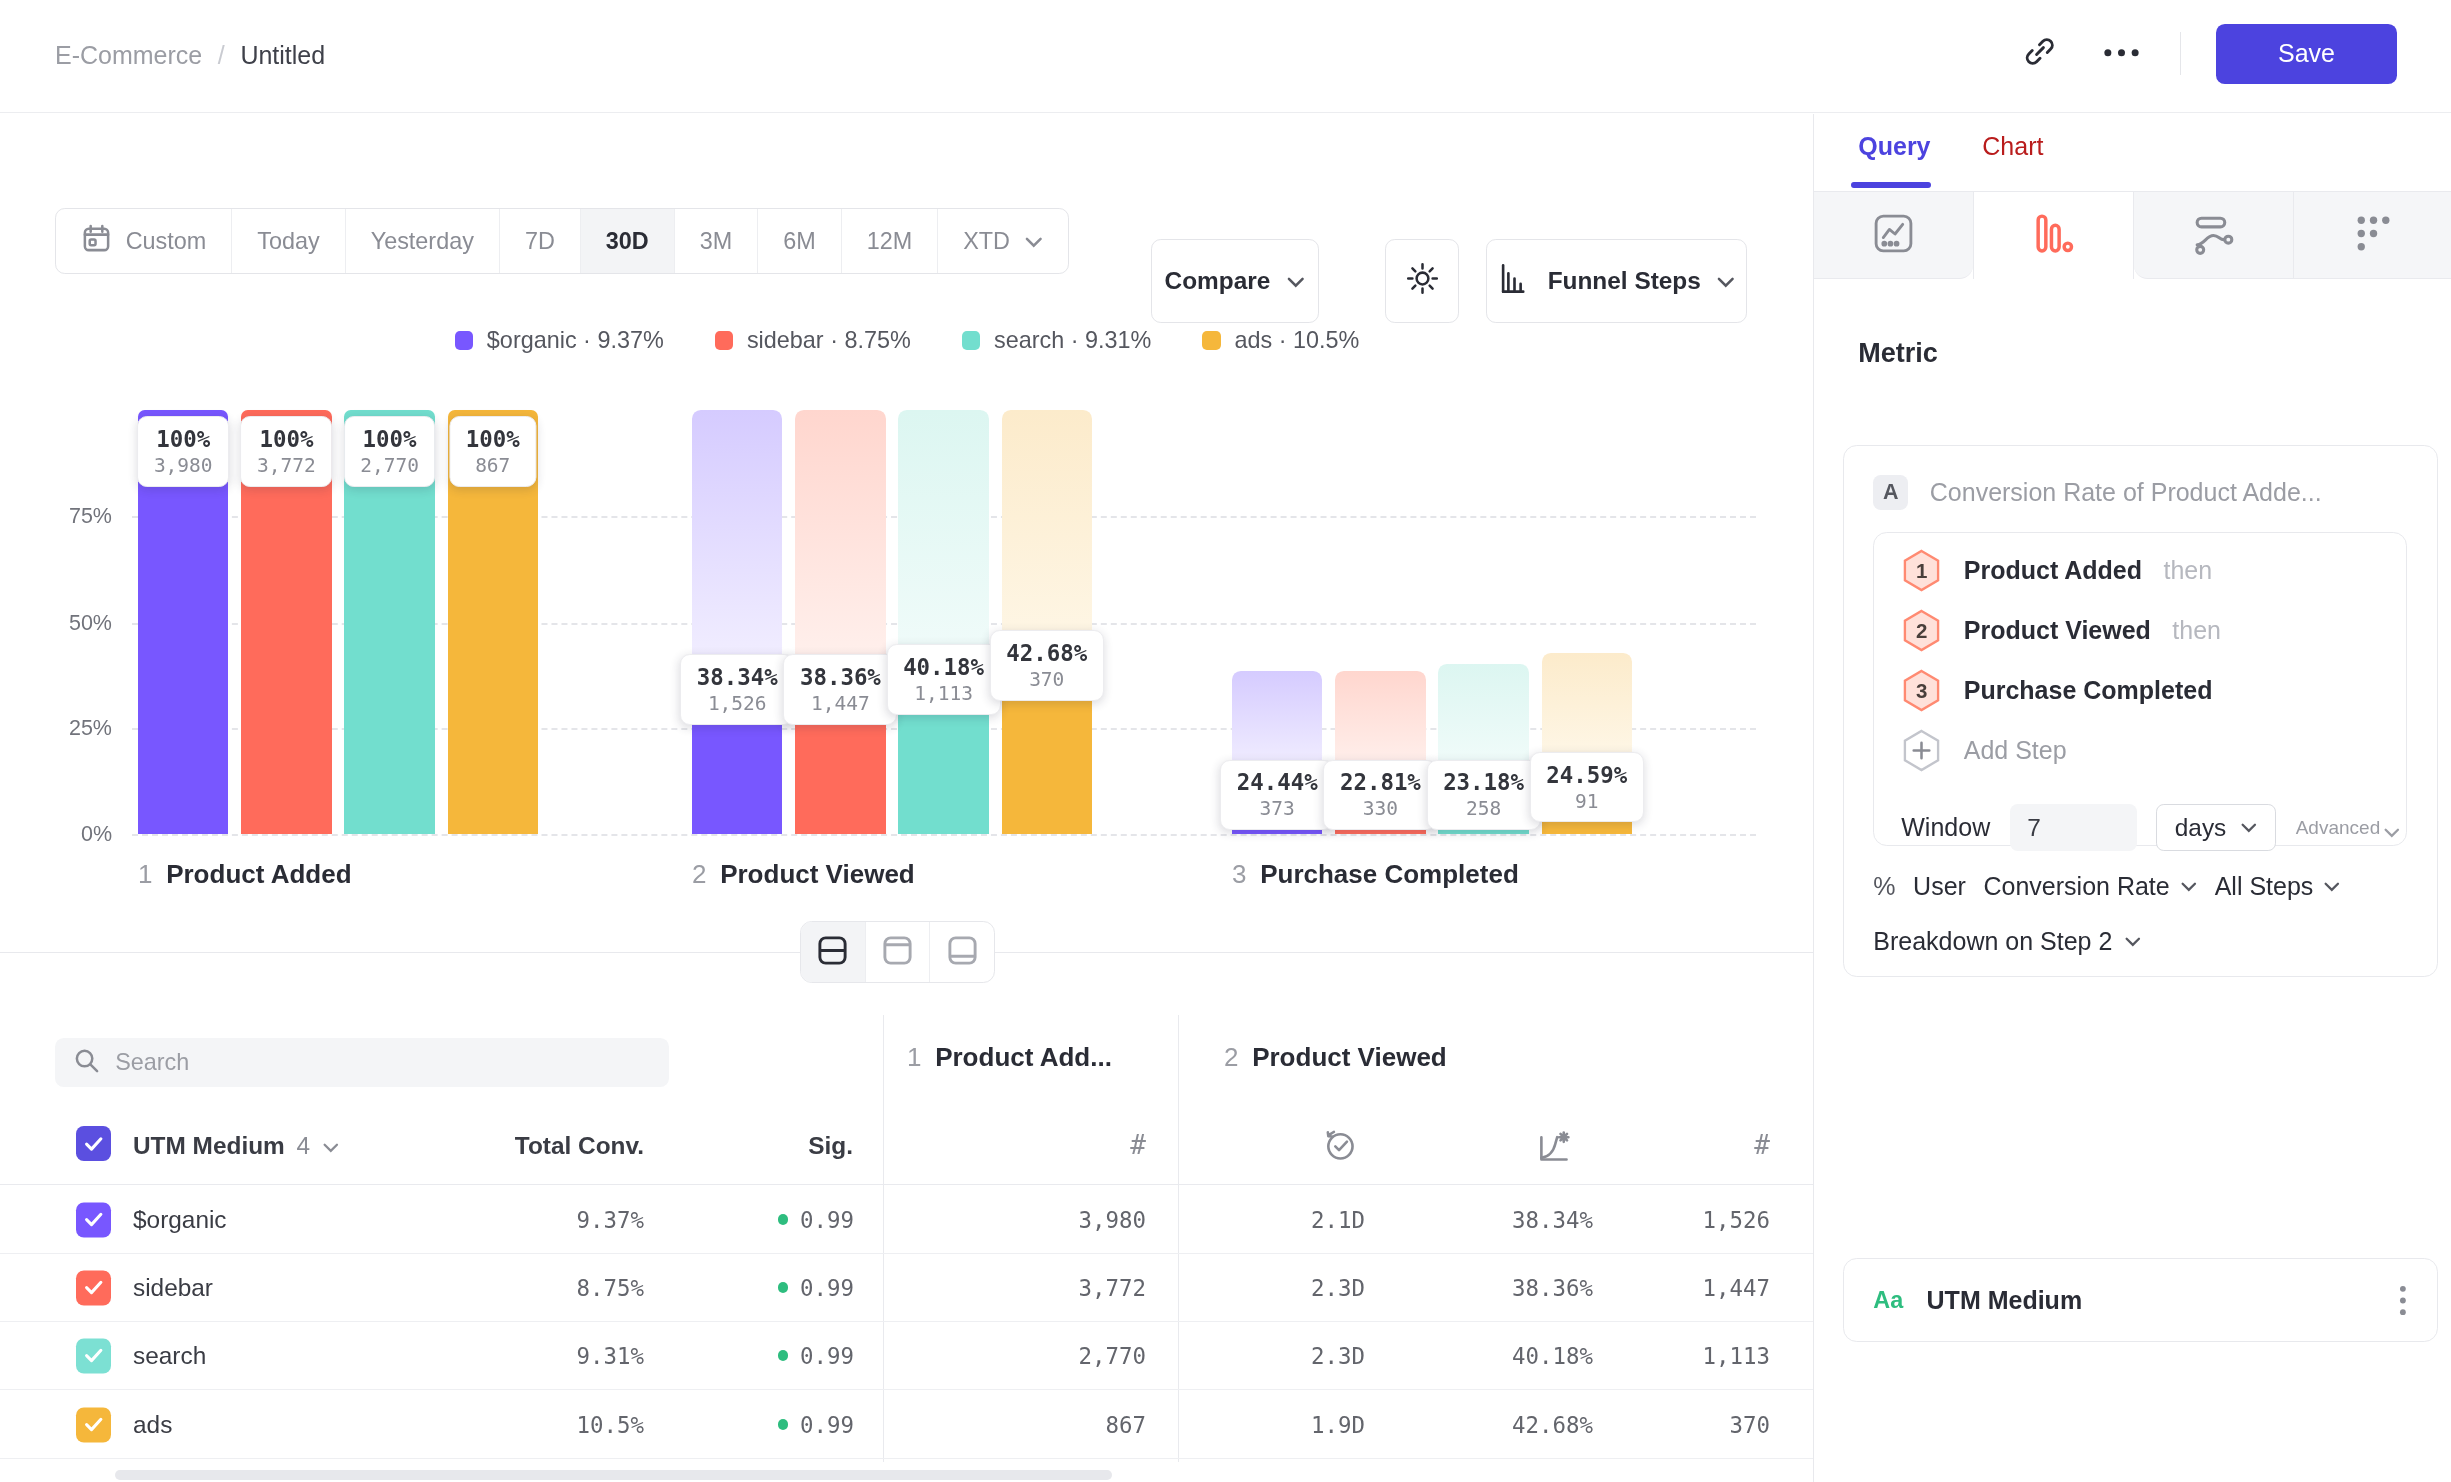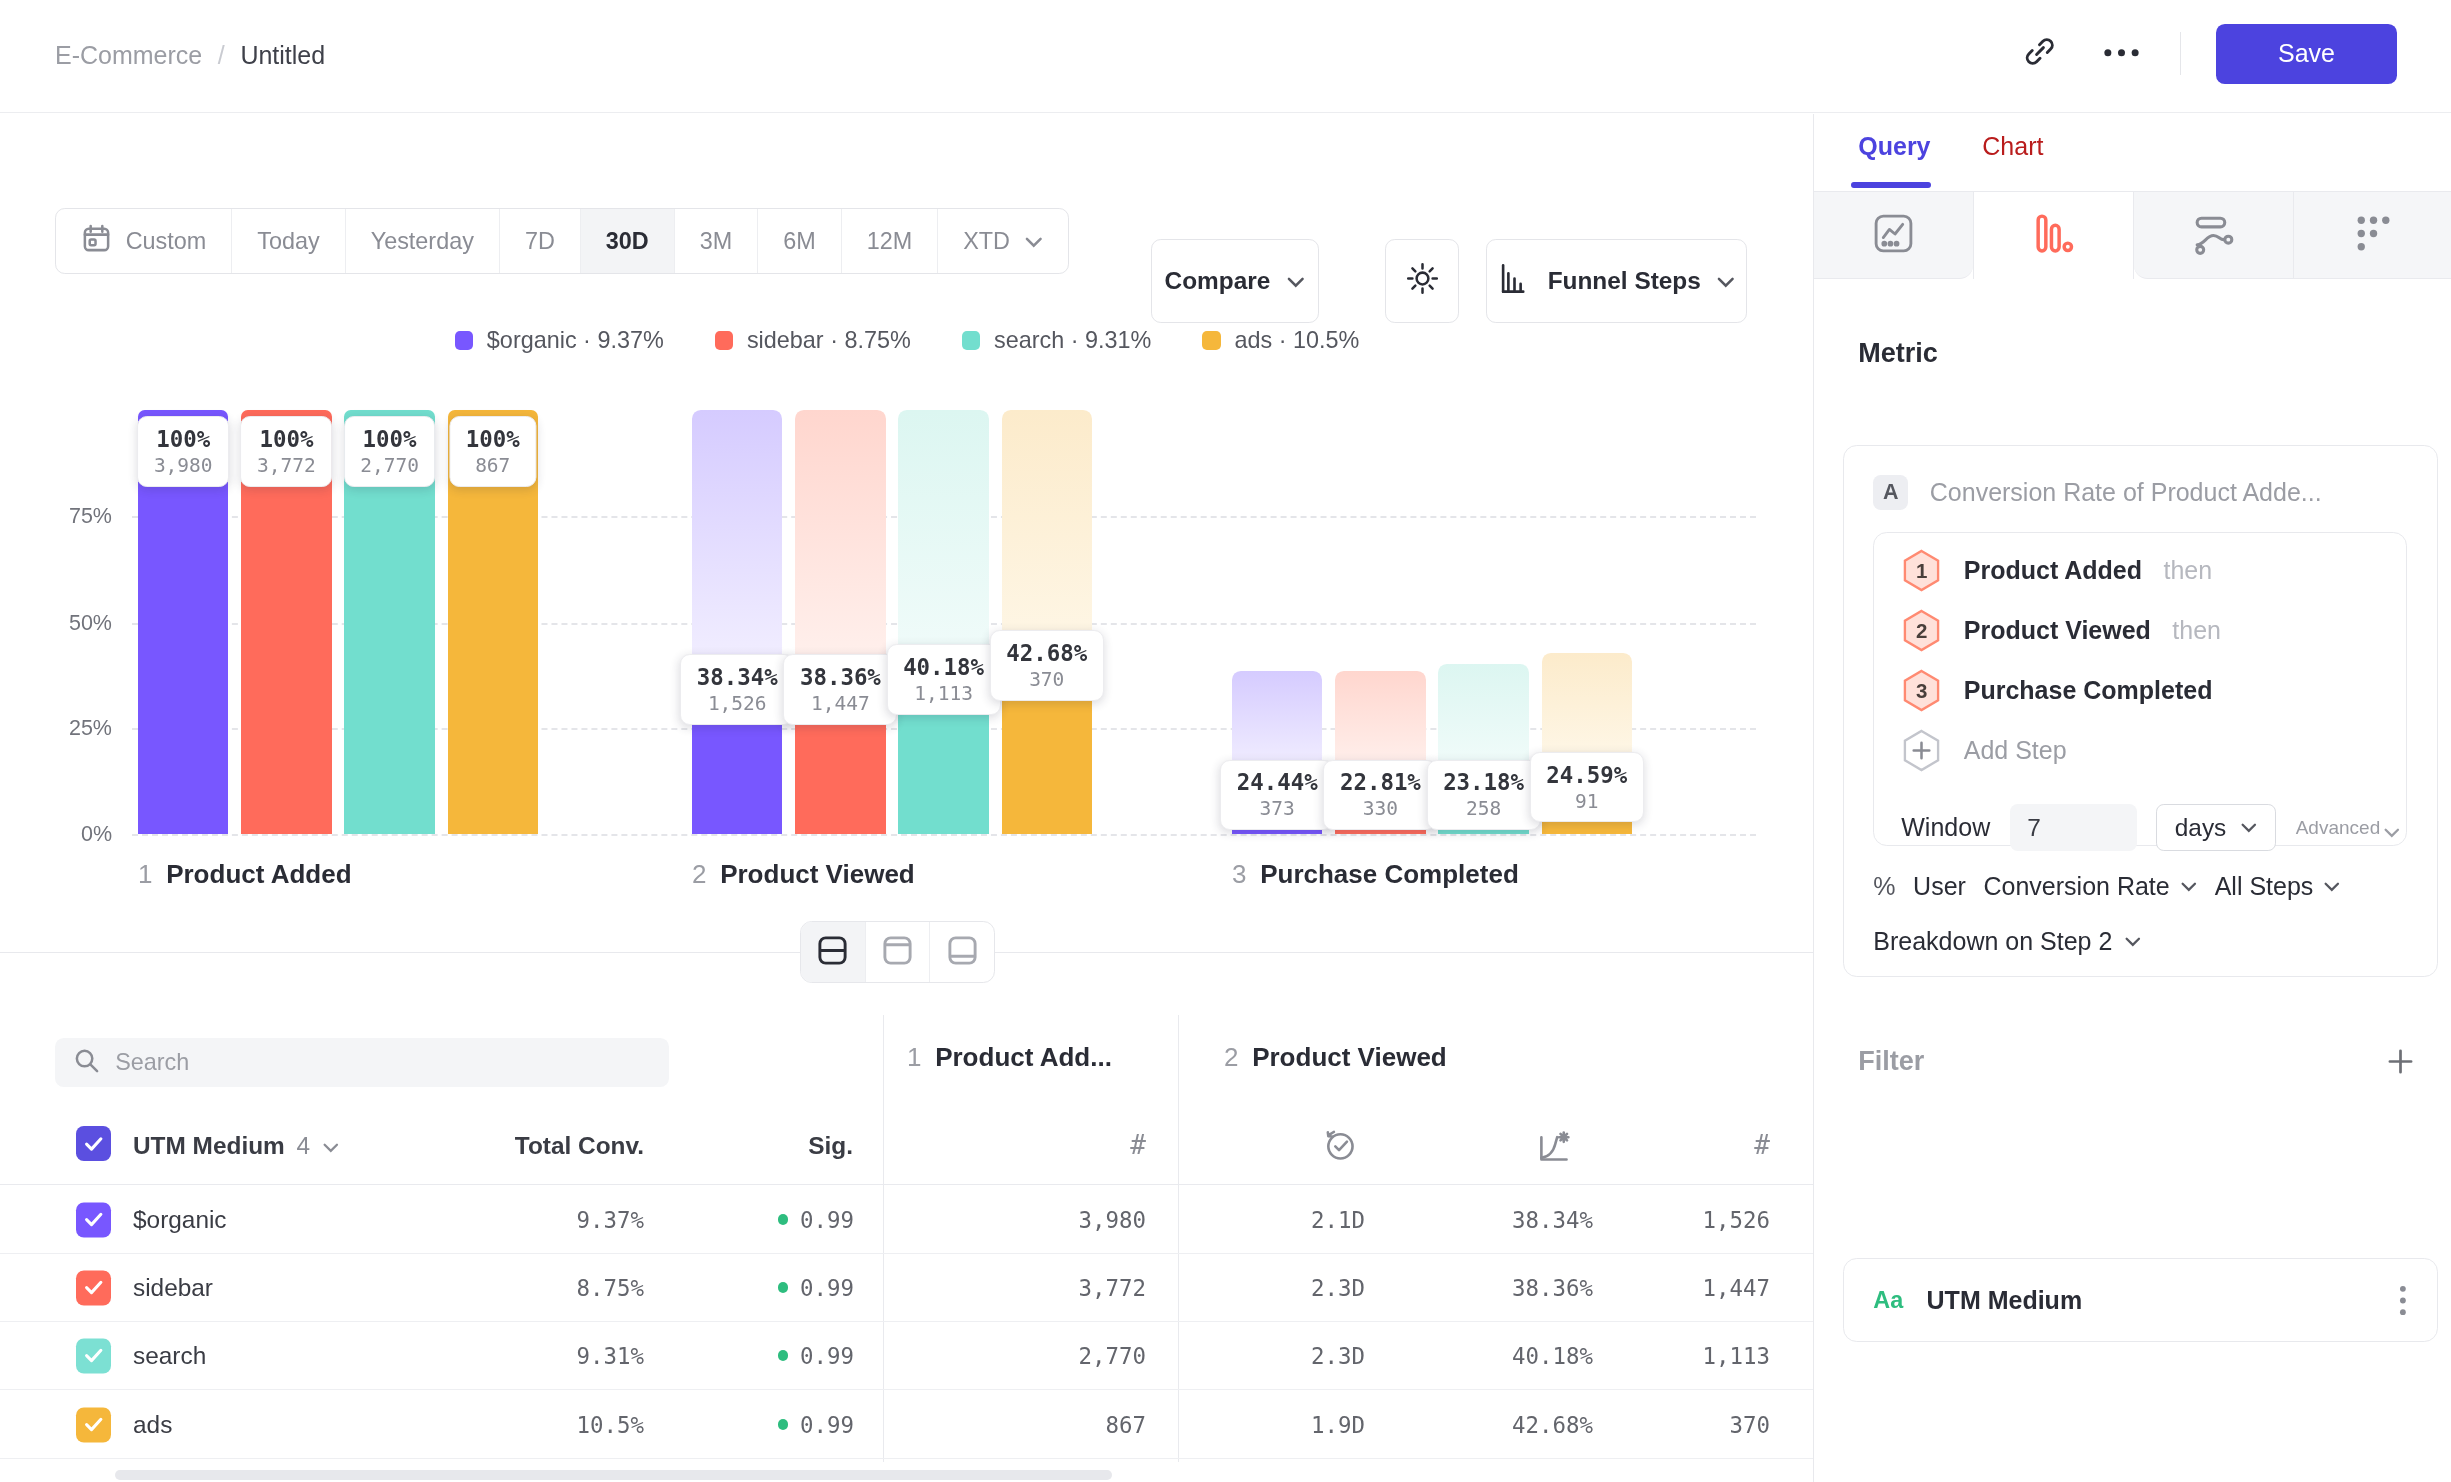--- a/index.html
+++ b/index.html
@@ -710,28 +710,20 @@
     </div>
 
     <div class="breakdown-on">
       <span>Breakdown on Step 2</span>
       <svg width="17.6" height="11.7" viewBox="0 0 20 13" fill="none" stroke="#55575F" stroke-width="2.6" stroke-linecap="round">
             <path d="M3 3 l7 7 7-7"></path>
           </svg>
     </div>
   </div>
 
-  <div class="section-row filter-row">
-    <span class="filter-label">Filter</span>
-    <span class="plus-btn">
-      <svg width="29" height="29" viewBox="0 0 30 30" stroke="#6E7076" stroke-width="2.8" stroke-linecap="round">
-            <path d="M15 4 v22 M4 15 h22"></path>
-          </svg>
-    </span>
-  </div>
 
 
   <div class="bd-card">
     <span class="aa-badge">Aa</span>
     <span class="bd-name">UTM Medium</span>
     <span class="kebab">
       <svg width="9.8" height="33" viewBox="0 0 10 34" fill="#8A8C94">
             <circle cx="5" cy="5" r="3"></circle>
             <circle cx="5" cy="17" r="3"></circle>
             <circle cx="5" cy="29" r="3"></circle>

